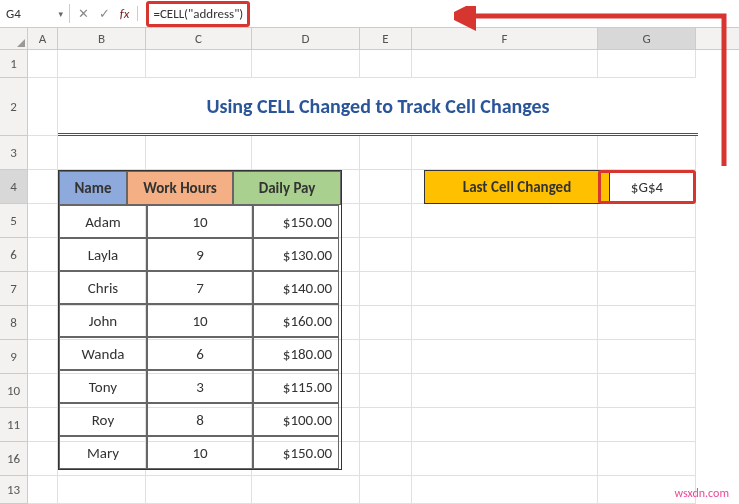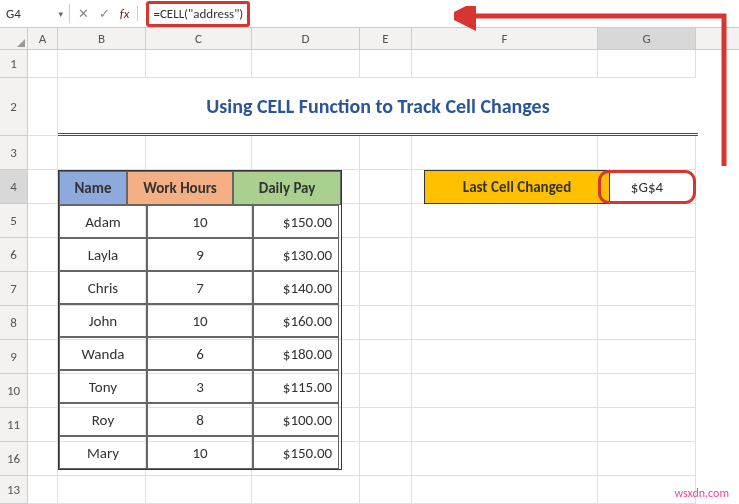--- a/index.html
+++ b/index.html
@@ -211,21 +211,21 @@
       position: absolute;
       left: 570px;
       top: 120px;
       width: 98px;
       height: 34px;
       display: flex;
       align-items: center;
       justify-content: center;
       font-size: 15px;
       border: 3px solid #d63530;
-      border-radius: 11px;
+      border-radius: 3px;
     }
 
     
     .watermark {
       position: absolute;
       right: 10px;
       bottom: 4px;
       font-size: 12px;
       color: #ec4899;
     }
@@ -400,21 +400,21 @@
     <div class="cell-row">
         <div class="cell col-A"></div>
         <div class="cell col-B"></div>
         <div class="cell col-C"></div>
         <div class="cell col-D"></div>
         <div class="cell col-E"></div>
         <div class="cell col-F"></div>
         <div class="cell col-G"></div>
       </div>
 
-    <div class="title-cell">Using CELL Function to Track Cell Changes</div>
+    <div class="title-cell">Using CELL Changed to Track Cell Changes</div>
 
     <div class="data-table">
       <div class="tr">
         <div class="th th-name">Name</div>
         <div class="th th-hours">Work Hours</div>
         <div class="th th-pay">Daily Pay</div>
       </div>
       <div class="tr">
         <div class="td td-name">Adam</div>
         <div class="td td-hours">10</div>

